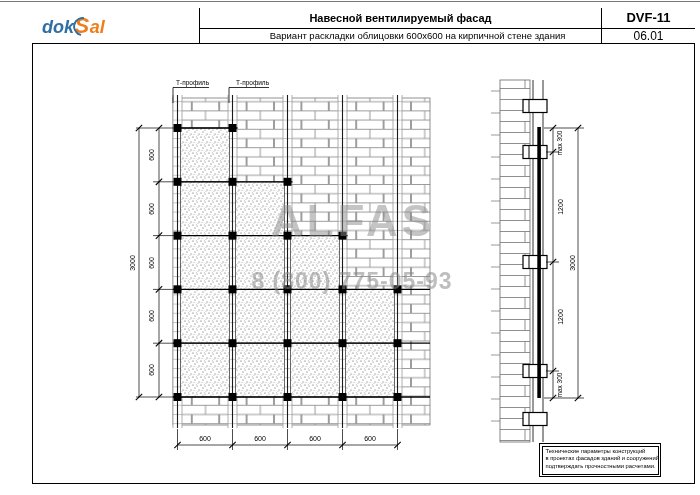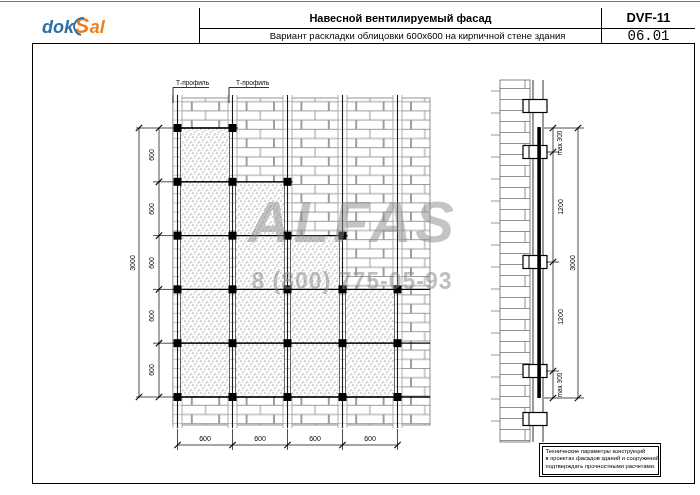--- a/index.html
+++ b/index.html
@@ -12,35 +12,35 @@
   
   .cell{box-sizing:border-box;display:flex;align-items:center;justify-content:center;background:#fff;}
   .logo-cell{left:32px;top:8px;width:168px;height:36px;border-right:1.3px solid #000;border-bottom:1.3px solid #000;justify-content:flex-start;padding-left:10px;}
   .title-cell{left:200px;top:8px;width:401px;height:20.5px;border-bottom:1px solid #000;}
   .subtitle-cell{left:200px;top:28.5px;width:401px;height:15.5px;border-bottom:1.3px solid #000;}
   .code-cell{left:601px;top:8px;width:94px;height:20.5px;border-left:1.3px solid #000;border-bottom:1px solid #000;}
   .sheetno-cell{left:601px;top:28.5px;width:94px;height:15.5px;border-left:1.3px solid #000;border-bottom:1.3px solid #000;}
   .title-text{font-size:11px;font-weight:bold;}
   .subtitle-text{font-size:9.5px;padding-left:34px;}
   .code-text{font-size:13px;font-weight:bold;}
-  .sheetno-text{font-size:14px;font-family:Liberation Mono, monospace;}
+  .sheetno-text{font-size:12px;}
   
   .logo{font-style:italic;font-weight:bold;font-size:18px;display:flex;align-items:baseline;line-height:1;}
   .lg-dok{color:#2f6fa5;}
   .lg-s{color:#ef7d1a;font-size:22px;position:relative;margin:0 0.5px;}
   .lg-arc{position:absolute;width:15px;height:15px;left:-2px;top:2px;border:2.2px solid transparent;
           border-left-color:#2f6fa5;border-top-color:#2f6fa5;border-radius:50%;transform:rotate(-35deg);}
   .lg-al{color:#ef7d1a;}
   
   .dim{font-size:7px;white-space:nowrap;transform:translate(-50%,-50%);line-height:1;}
   .dim.rot{transform:translate(-50%,-50%) rotate(-90deg);}
   .tlabel{font-size:6.5px;white-space:nowrap;line-height:1;}
   
   .wm{white-space:nowrap;font-weight:bold;color:#8a8a8a;opacity:.5;transform:translate(-50%,-50%);z-index:6;letter-spacing:4px;}
-  .wm-brand{font-size:58px;font-style:italic;}
+  .wm-brand{font-size:44px;}
   .wm-phone{font-size:23px;letter-spacing:1px;opacity:.55;}
   
   .note-outer{left:539px;top:443px;width:122px;height:34px;border:1.5px solid #000;box-sizing:border-box;background:#fff;}
   .note-inner{position:absolute;inset:1.5px;border:1px solid #000;padding:1px 3px;box-sizing:border-box;}
   .note-line{display:block;font-size:5.8px;line-height:7.7px;white-space:nowrap;}
   svg{position:absolute;left:0;top:0;z-index:1;}
   .txt{z-index:3;}
 </style>
 </head>
 <body>

